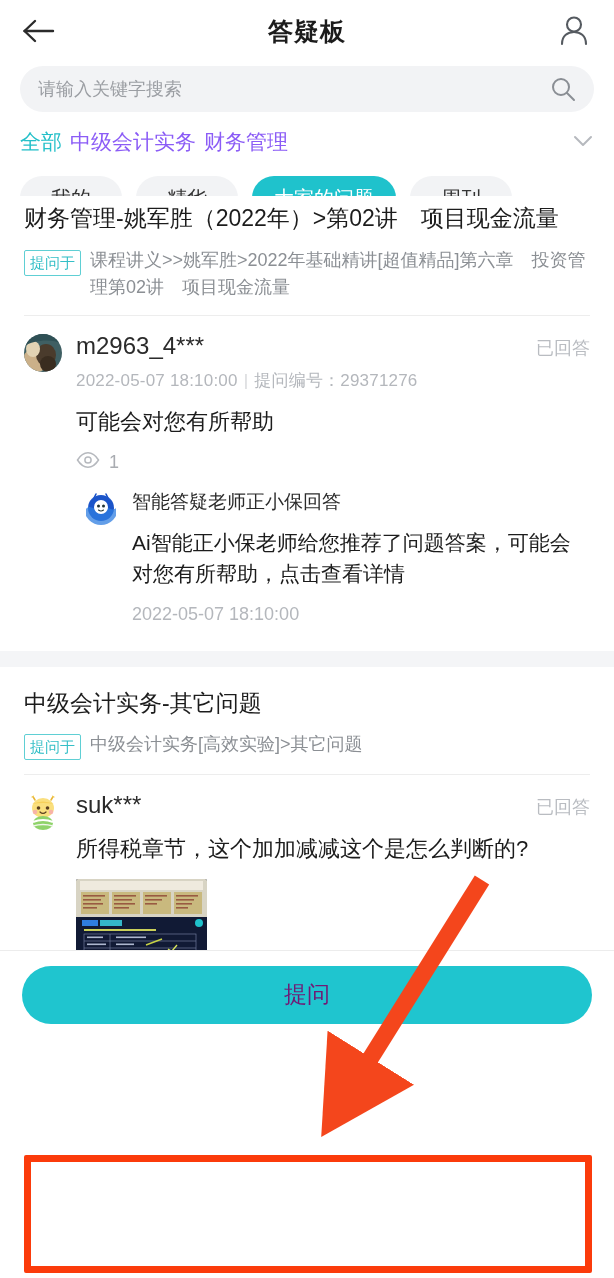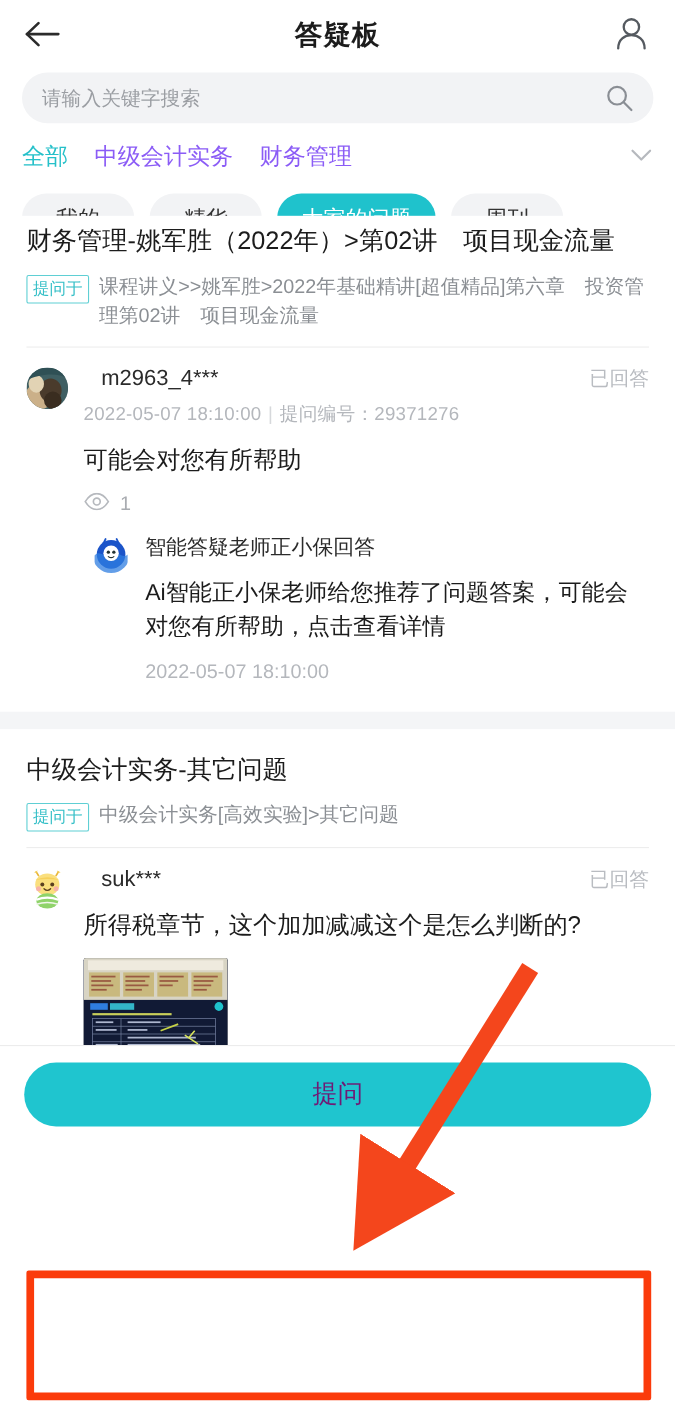--- a/index.html
+++ b/index.html
@@ -68,21 +68,21 @@
     transform: translateY(-50%);
     width: 26px; height: 26px;
     cursor: pointer;
   }
 
   
   .cat-row {
     position: relative;
     display: flex; align-items: center;
     padding: 16px 20px 14px 20px;
-    gap: 24px;
+    gap: 8px;
   }
   .cat-item {
     font-size: 21px;
     color: #8b5cf6;
     white-space: nowrap;
     cursor: pointer;
   }
   .cat-item.active { color: #25c0c9; }
   .cat-expand {
     position: absolute; right: 18px; top: 50%;
@@ -154,21 +154,21 @@
     width: 38px; height: 38px;
     border-radius: 50%;
     overflow: hidden;
     margin-right: 14px;
     margin-top: 2px;
   }
   .post-body { flex: 1 1 auto; min-width: 0; }
   .post-head {
     display: flex; align-items: baseline; justify-content: space-between;
   }
-  .post-user { font-size: 20px; color: #2b2b2b; margin-left: 16px; }
+  .post-user { font-size: 24px; color: #2b2b2b; }
   .post-status { font-size: 18px; color: #b9bcc1; }
   .post-meta {
     font-size: 17px;
     color: #b4b7bc;
     margin-top: 9px;
     letter-spacing: 0.2px;
   }
   .post-meta .sep { color: #d6d8db; margin: 0 6px; }
   .post-text {
     font-size: 22px;

